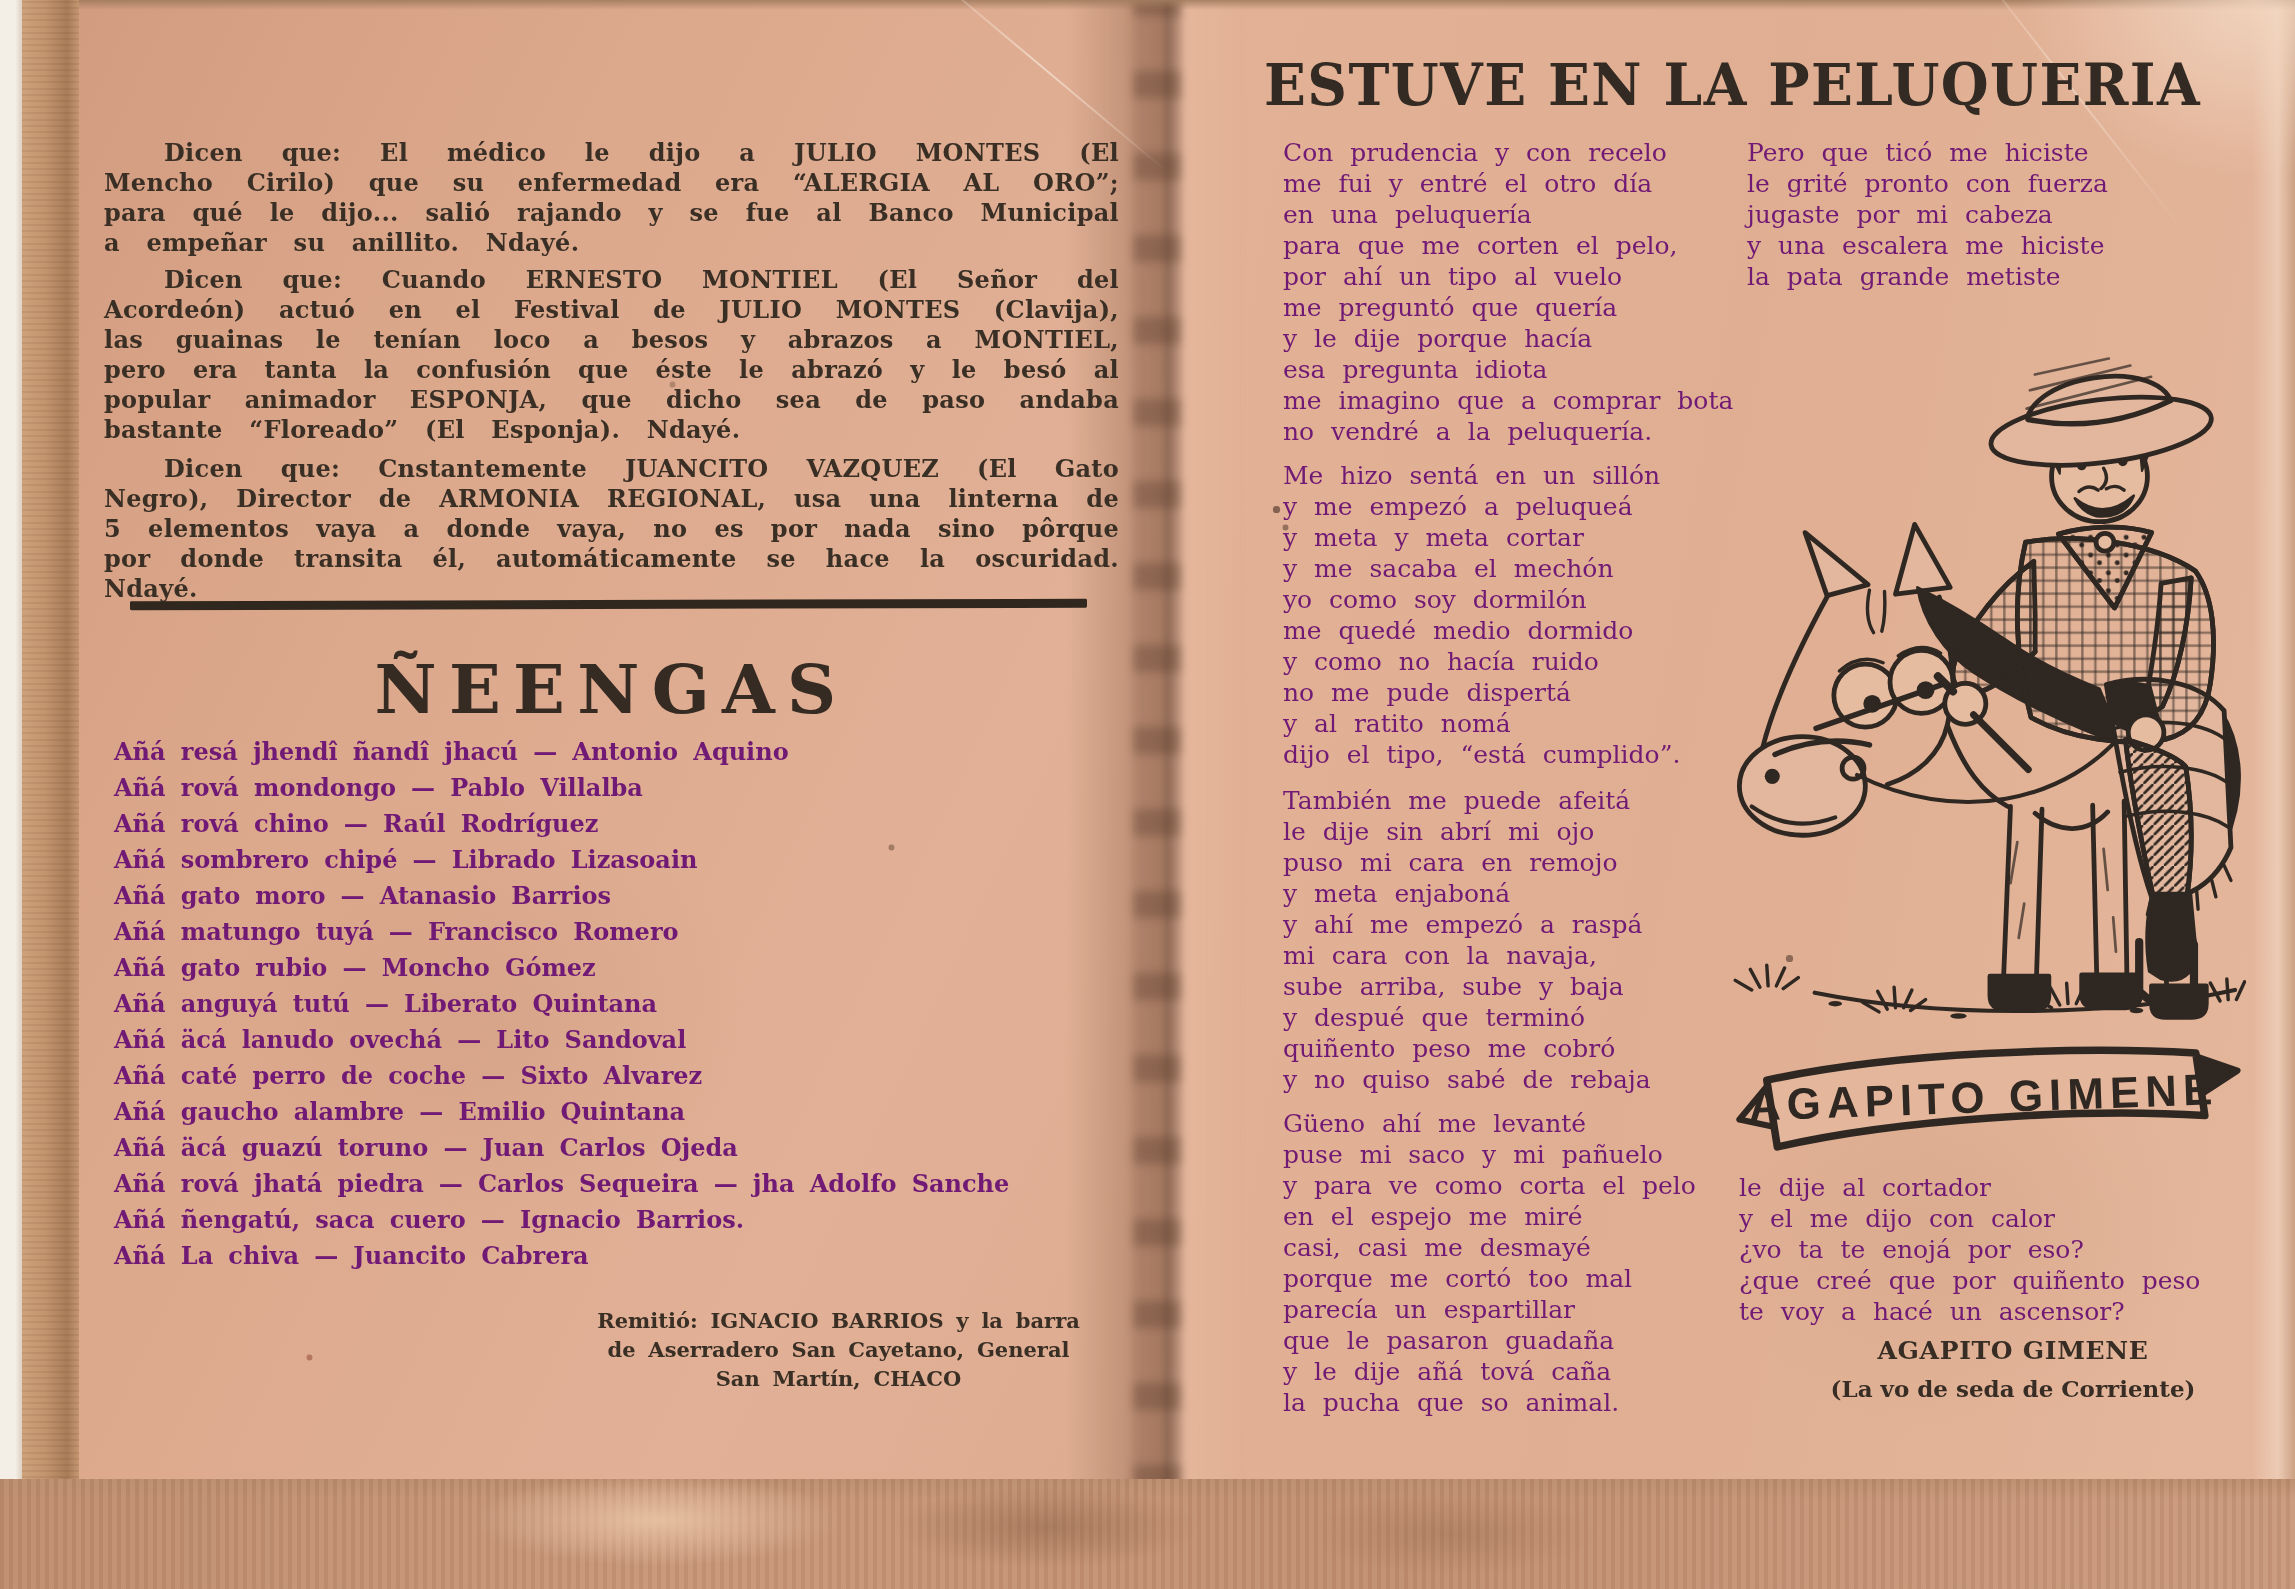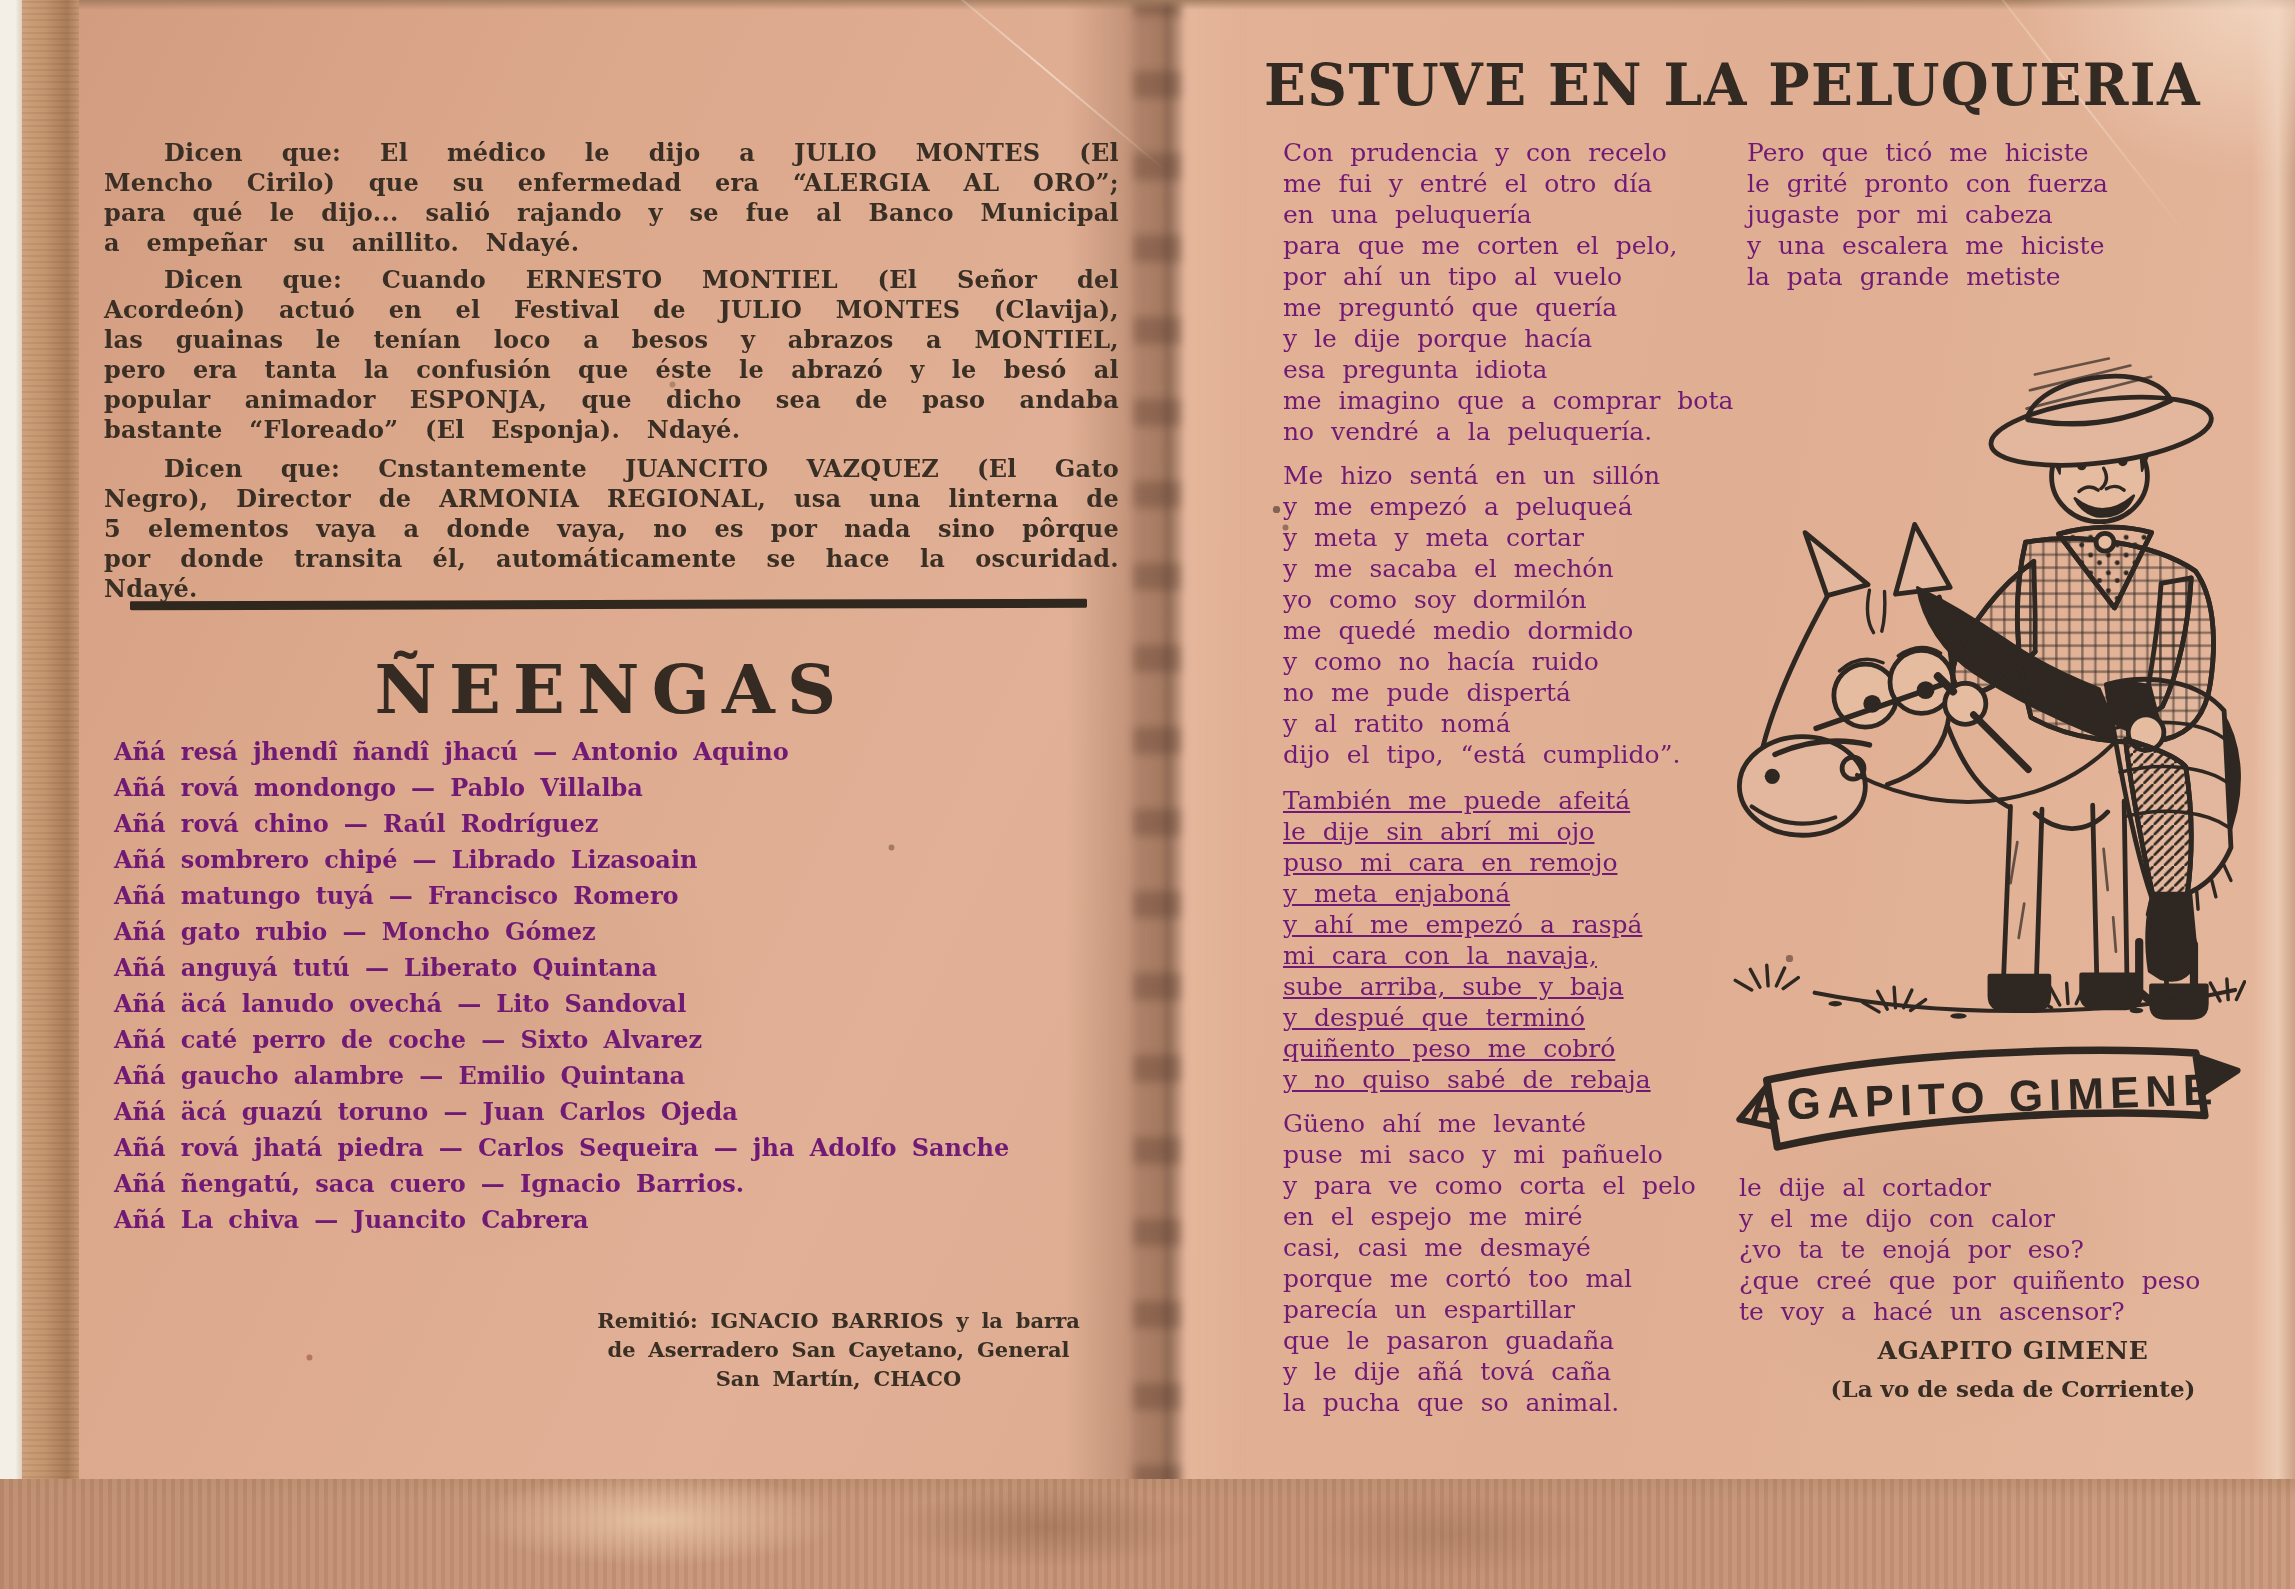--- a/index.html
+++ b/index.html
@@ -62,21 +62,21 @@
   .neengas-list{position:absolute;left:114px;top:734px;width:986px;font-weight:bold;
     font-size:24px;line-height:36px;word-spacing:6.8px;color:#701a75;}
   .attribution{position:absolute;left:561px;top:1306px;width:555px;text-align:center;font-weight:bold;
     font-size:21px;line-height:29px;word-spacing:5.5px;white-space:pre-line;color:#3a2f25;}
 
   .poem-title{position:absolute;left:1212px;top:52px;width:1041px;text-align:center;font-weight:bold;
     font-size:55px;letter-spacing:1.4px;color:#332b23;transform:scaleY(1.06);}
   .stanza{position:absolute;font-size:25px;line-height:31px;word-spacing:9px;white-space:pre-line;
     color:#701a75;}
   .col1{left:1283px;width:479px;}
-  .s1{top:137px;} .s2{top:460px;} .s3{top:785px;text-decoration:underline;} .s4{top:1108px;}
+  .s1{top:137px;} .s2{top:460px;} .s3{top:785px;} .s4{top:1108px;}
   .col2-top{left:1747px;top:137px;width:507px;}
   .col2-bottom{left:1739px;top:1172px;width:507px;}
   .sig-name{position:absolute;left:1753px;top:1336px;width:520px;text-align:center;font-weight:bold;
     font-size:25px;letter-spacing:0.7px;color:#372d24;}
   .sig-sub{position:absolute;left:1753px;top:1375px;width:520px;text-align:center;font-weight:bold;
     font-size:23px;color:#372d24;}
 
   .art{position:absolute;left:1712px;top:301px;width:534px;height:733px;z-index:2;}
   .banner{position:absolute;left:1725px;top:1019px;width:520px;height:151px;z-index:2;}
   .banner text{font-family:"Liberation Sans","DejaVu Sans",sans-serif;font-weight:bold;}
@@ -111,20 +111,21 @@
 
     <div class="rule"></div>
 
     <div class="neengas-title">ÑEENGAS</div>
 
     <div class="neengas-list">
       <div>Añá resá jhendî ñandî jhacú — Antonio Aquino</div>
       <div>Añá rová mondongo — Pablo Villalba</div>
       <div>Añá rová chino — Raúl Rodríguez</div>
       <div>Añá sombrero chipé — Librado Lizasoain</div>
+      <div>Añá gato moro — Atanasio Barrios</div>
       <div>Añá matungo tuyá — Francisco Romero</div>
       <div>Añá gato rubio — Moncho Gómez</div>
       <div>Añá anguyá tutú — Liberato Quintana</div>
       <div>Añá äcá lanudo ovechá — Lito Sandoval</div>
       <div>Añá caté perro de coche — Sixto Alvarez</div>
       <div>Añá gaucho alambre — Emilio Quintana</div>
       <div>Añá äcá guazú toruno — Juan Carlos Ojeda</div>
       <div>Añá rová jhatá piedra — Carlos Sequeira — jha Adolfo Sanche</div>
       <div>Añá ñengatú, saca cuero — Ignacio Barrios.</div>
       <div>Añá La chiva — Juancito Cabrera</div>

